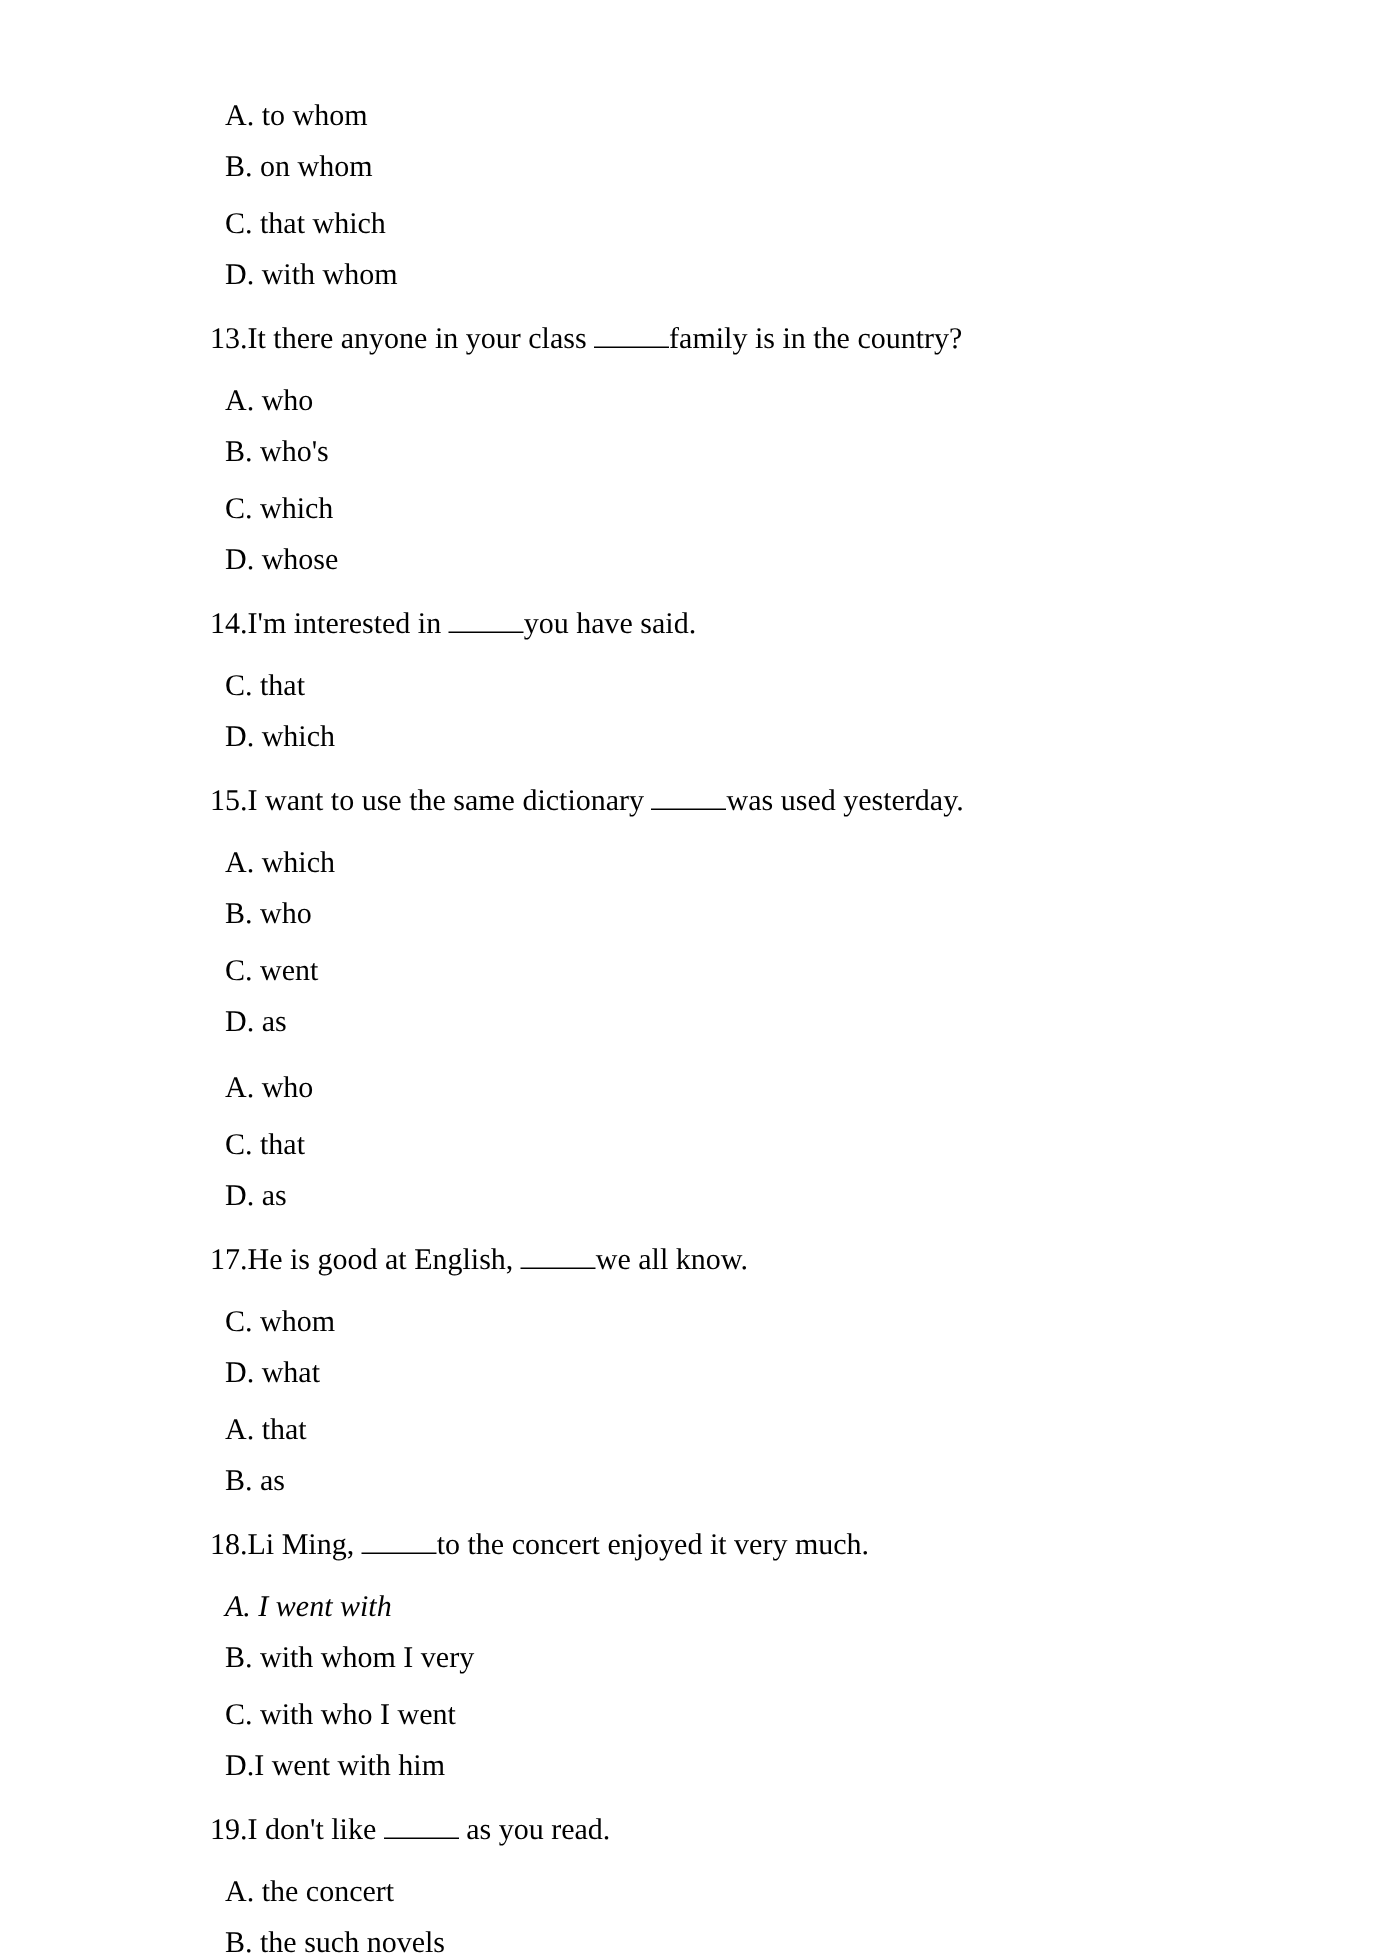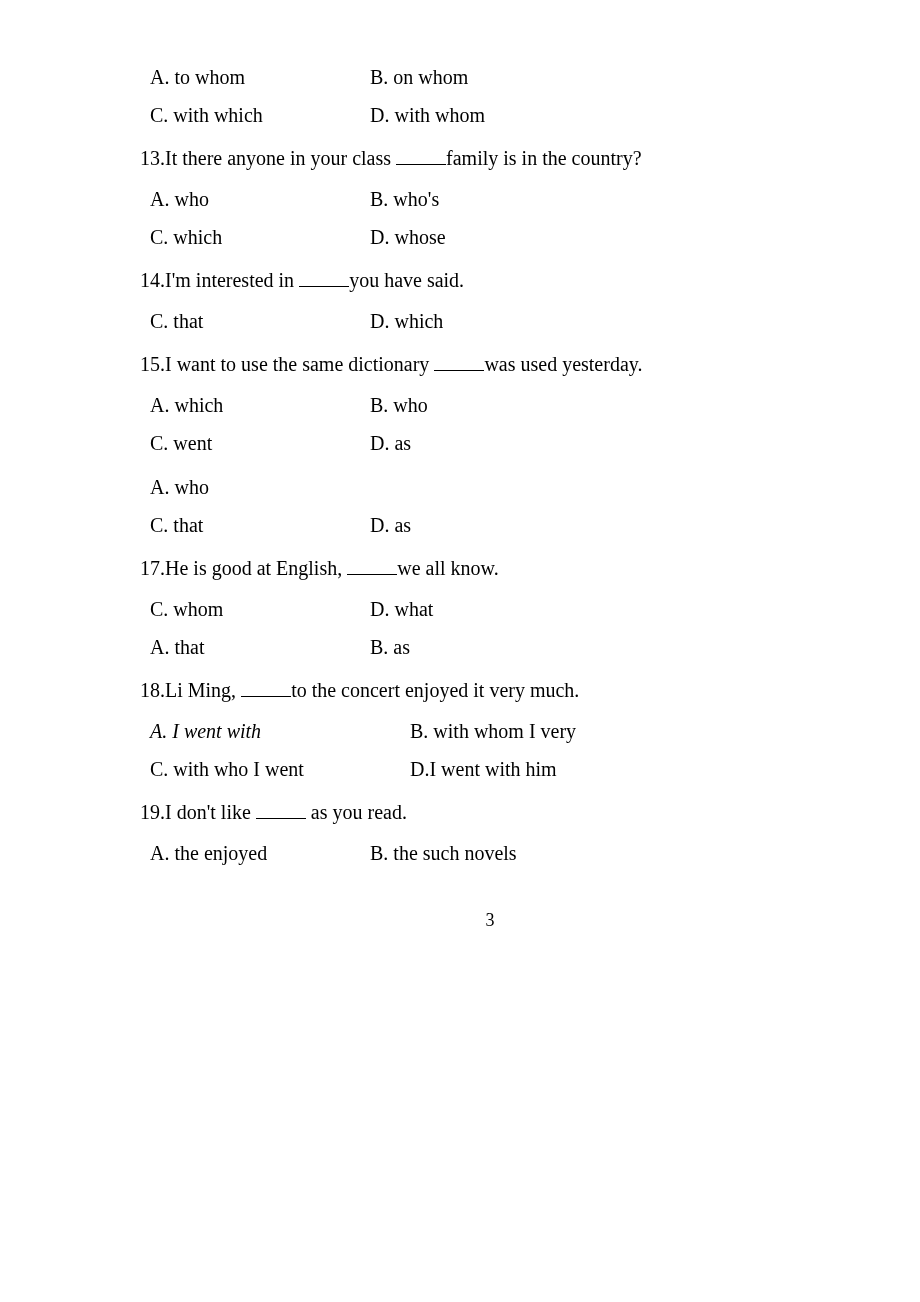--- a/index.html
+++ b/index.html
@@ -18,21 +18,21 @@
     }
     .question-block {
       margin-bottom: 10px;
     }
     .question-text {
       margin-bottom: 8px;
       line-height: 1.6;
     }
     .options-row {
       display: flex;
-      flex-direction: row;
+      flex-direction: column;
       margin-bottom: 4px;
       padding-left: 10px;
     }
     .option {
       min-width: 220px;
       line-height: 1.7;
     }
     .blank {
       display: inline-block;
       min-width: 50px;
@@ -49,21 +49,21 @@
 <body>
 
 <div>
 
   <div class="question-block">
     <div class="options-row">
       <div class="option">A. to whom</div>
       <div class="option">B. on whom</div>
     </div>
     <div class="options-row">
-      <div class="option">C. with which</div>
+      <div class="option">C. that which</div>
       <div class="option">D. with whom</div>
     </div>
   </div>
 
   <div class="question-block">
     <div class="question-text">
       13.It there anyone in your class <span class="blank"></span>family is in the country?
     </div>
     <div class="options-row">
       <div class="option">A. who</div>
@@ -135,20 +135,20 @@
       <div class="option" style="min-width:260px;">C. with who I went</div>
       <div class="option">D.I went with him</div>
     </div>
   </div>
 
   <div class="question-block">
     <div class="question-text">
       19.I don't like <span class="blank"></span> as you read.
     </div>
     <div class="options-row">
-      <div class="option">A. the enjoyed</div>
+      <div class="option">A. the concert</div>
       <div class="option">B. the such novels</div>
     </div>
   </div>
 
 </div>
 
 <div class="page-number">3</div>
 
 </body></html>

